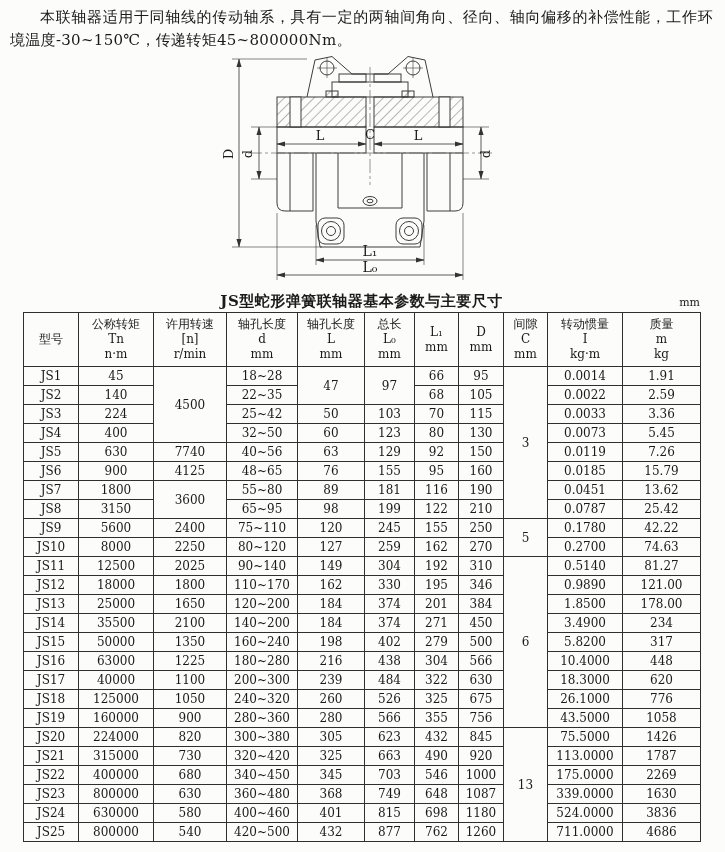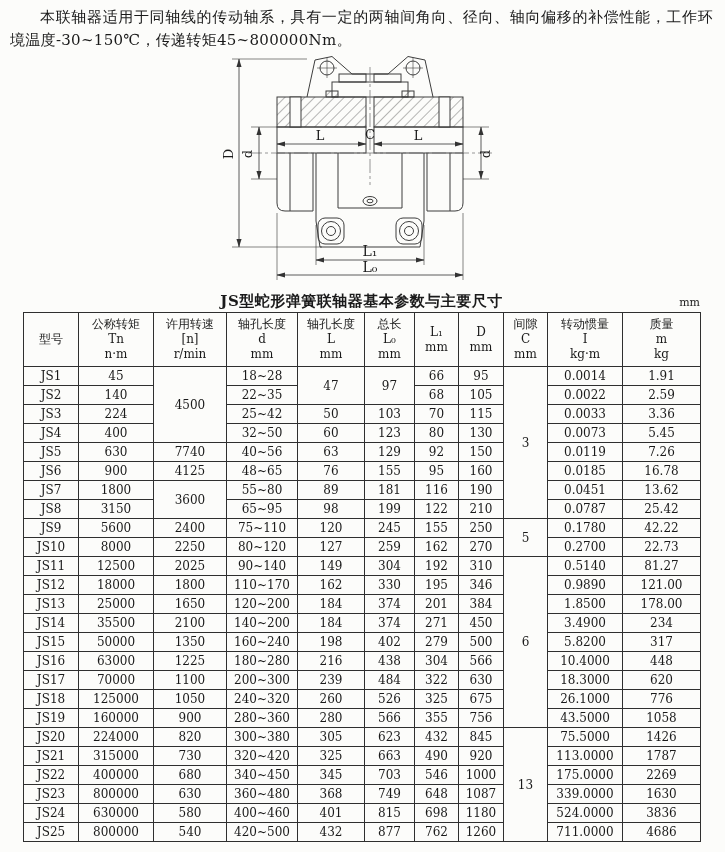--- a/index.html
+++ b/index.html
@@ -285,21 +285,21 @@
         <tr>
           <td>JS6</td>
           <td>900</td>
           <td>4125</td>
           <td>48~65</td>
           <td>76</td>
           <td>155</td>
           <td>95</td>
           <td>160</td>
           <td>0.0185</td>
-          <td>16.78</td>
+          <td>15.79</td>
         </tr>
         <tr>
           <td>JS7</td>
           <td>1800</td>
           <td rowspan="2">3600</td>
           <td>55~80</td>
           <td>89</td>
           <td>181</td>
           <td>116</td>
           <td>190</td>
@@ -333,21 +333,21 @@
         <tr>
           <td>JS10</td>
           <td>8000</td>
           <td>2250</td>
           <td>80~120</td>
           <td>127</td>
           <td>259</td>
           <td>162</td>
           <td>270</td>
           <td>0.2700</td>
-          <td>22.73</td>
+          <td>74.63</td>
         </tr>
         <tr>
           <td>JS11</td>
           <td>12500</td>
           <td>2025</td>
           <td>90~140</td>
           <td>149</td>
           <td>304</td>
           <td>192</td>
           <td>310</td>
@@ -410,21 +410,21 @@
           <td>180~280</td>
           <td>216</td>
           <td>438</td>
           <td>304</td>
           <td>566</td>
           <td>10.4000</td>
           <td>448</td>
         </tr>
         <tr>
           <td>JS17</td>
-          <td>70000</td>
+          <td>40000</td>
           <td>1100</td>
           <td>200~300</td>
           <td>239</td>
           <td>484</td>
           <td>322</td>
           <td>630</td>
           <td>18.3000</td>
           <td>620</td>
         </tr>
         <tr>

